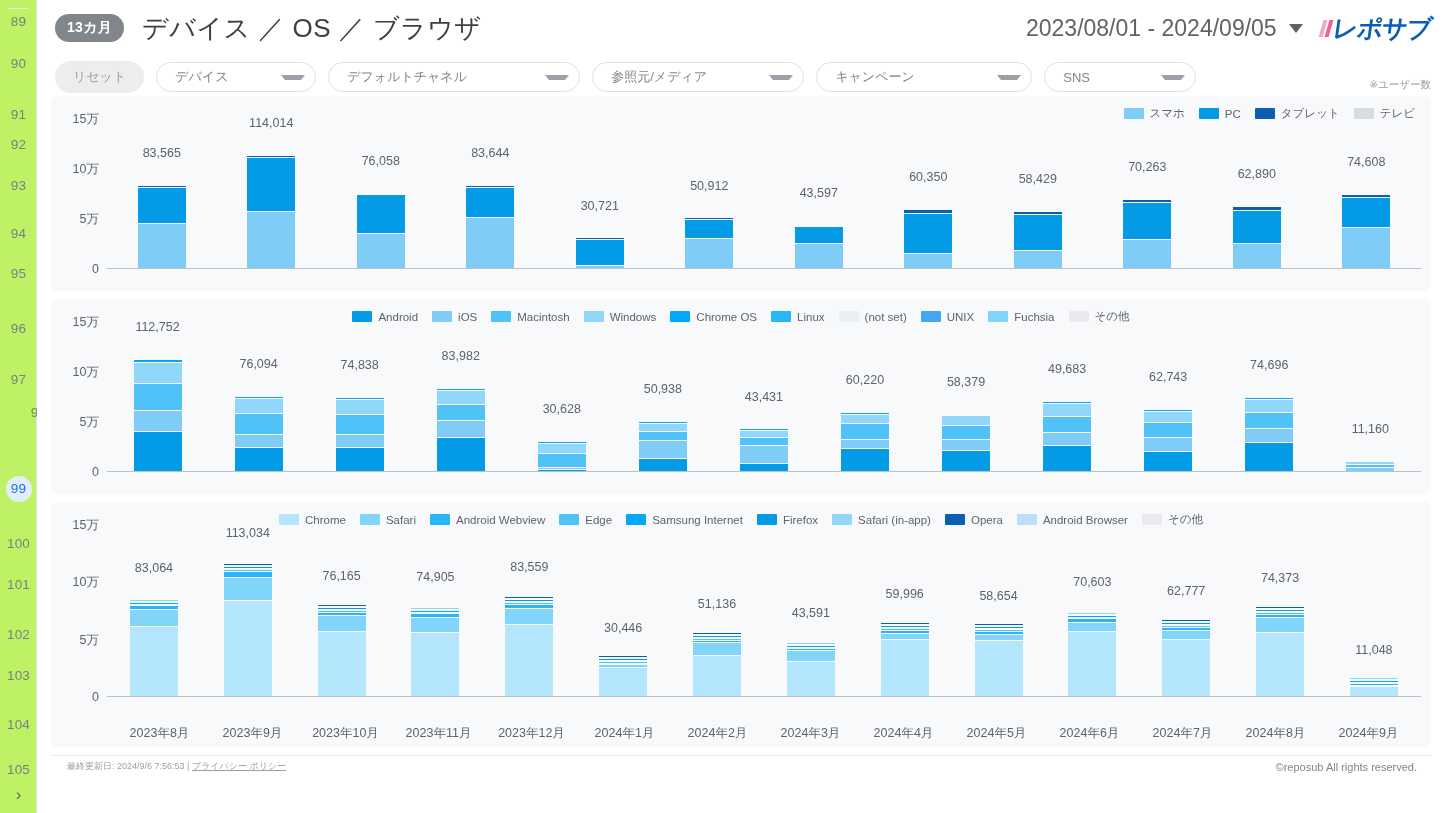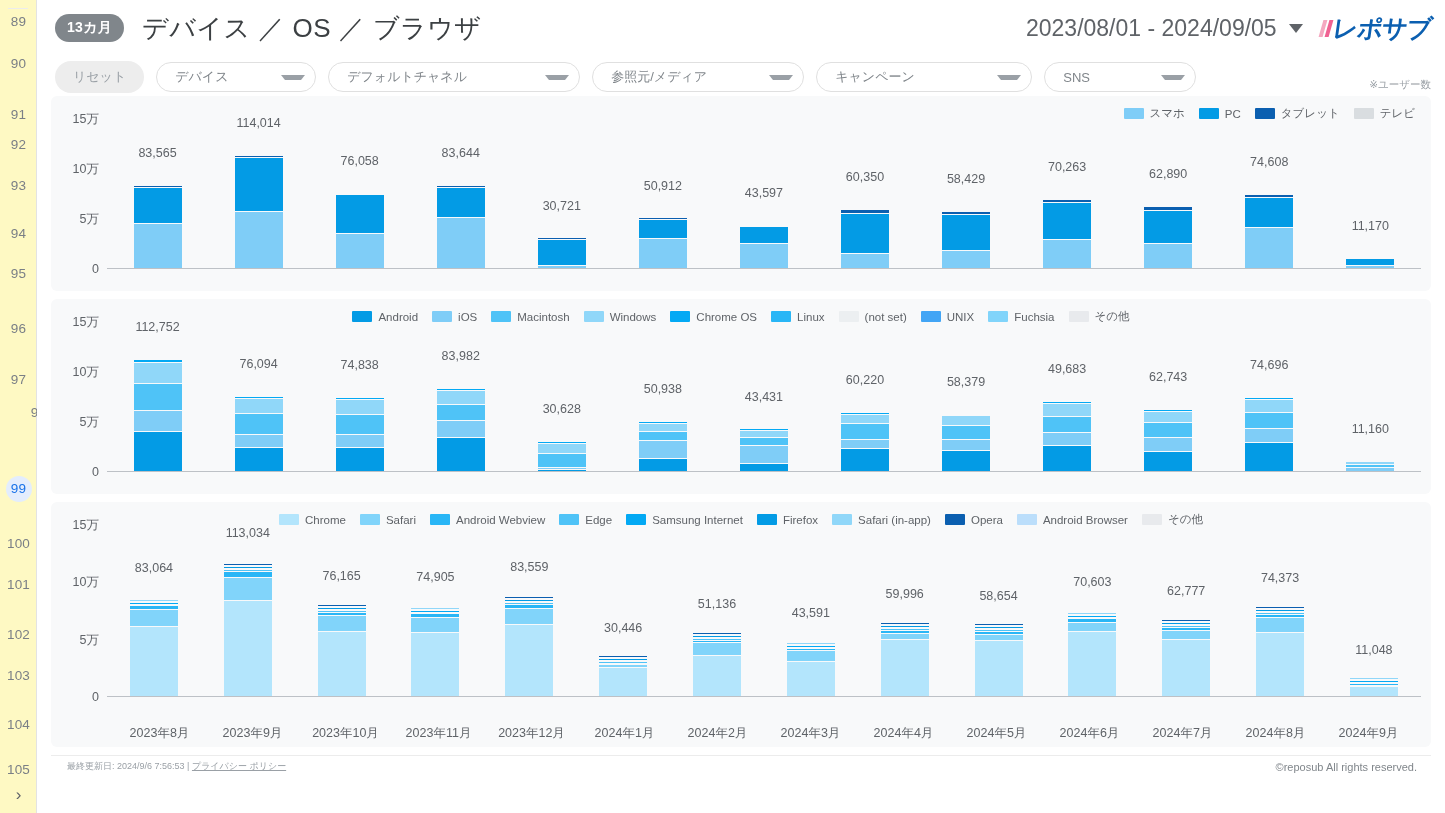--- a/index.html
+++ b/index.html
@@ -8,21 +8,21 @@
     background: #ffffff;
     font-family: "Liberation Sans", "DejaVu Sans", sans-serif;
     overflow: hidden;
   }
   #root { display: flex; width: 1445px; height: 813px; }
 
   
   .rail {
     width: 37px; height: 813px; flex: 0 0 37px;
     border-right: 1px solid #e3e3e3;
-    background: #fef9c3;
+    background: #bef264;
     position: relative;
   }
   .rail-num {
     position: absolute; left: 0; width: 37px;
     text-align: center;
     font-size: 13.5px; color: #7a7f86; letter-spacing: .2px;
   }
   .rail-num.active {
     color: #1a73e8;
   }
@@ -336,28 +336,20 @@
               <div class="vlabel" style="bottom: 87.89px;">62,890</div>
             </div>
             <div class="col">
               <div class="bar">
                 <div class="seg" style="height: 42px; background: rgb(127, 205, 247); border-top: 1px solid rgb(248, 249, 250);"></div>
                 <div class="seg" style="height: 30.5px; background: rgb(3, 155, 229); border-top: 1px solid rgb(248, 249, 250);"></div>
                 <div class="seg" style="height: 2.108px; background: rgb(11, 95, 176); border-top: 1px solid rgb(248, 249, 250);"></div>
               </div>
               <div class="vlabel" style="bottom: 99.608px;">74,608</div>
             </div>
-            <div class="col">
-              <div class="bar">
-                <div class="seg" style="height: 4.3px; background: rgb(127, 205, 247); border-top: 1px solid rgb(248, 249, 250);"></div>
-                <div class="seg" style="height: 6.7px; background: rgb(3, 155, 229); border-top: 1px solid rgb(248, 249, 250);"></div>
-                <div class="seg" style="height: 1.5px; background: rgb(11, 95, 176); border-top: 1px solid rgb(248, 249, 250);"></div>
-              </div>
-              <div class="vlabel" style="bottom: 36.17px;">11,170</div>
-            </div>
           </div>
         <div class="baseline" style="bottom: 22px;"></div>
       </div>
     </div>
 
     <div class="card c2">
       <div class="legend center" id="legend-1">
           <span class="lg">
             <span class="sw" style="background: rgb(3, 155, 229);"></span>
             <span class="tx">Android</span>

